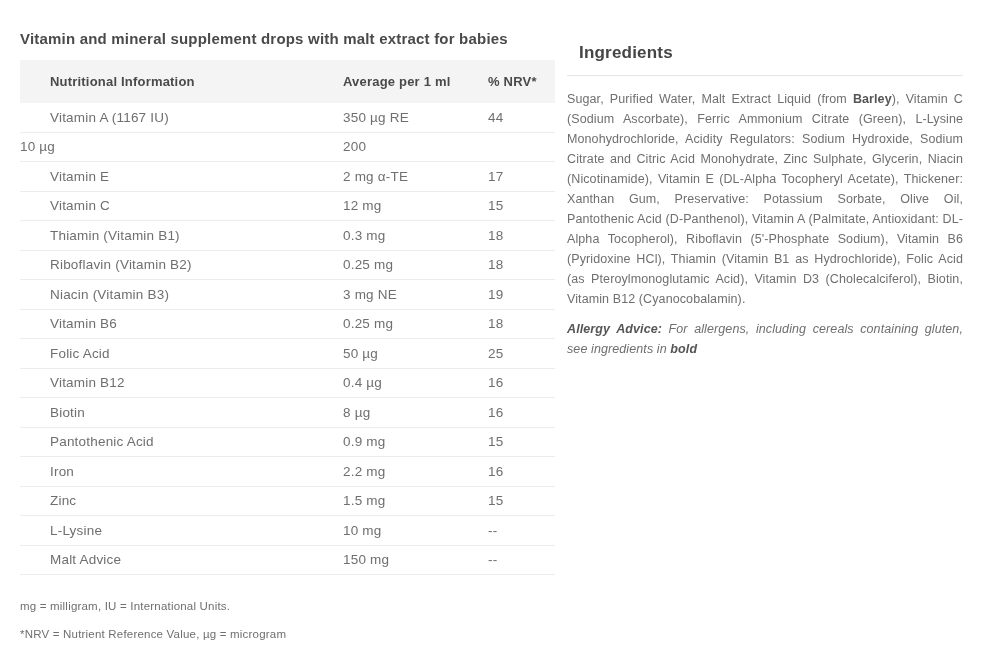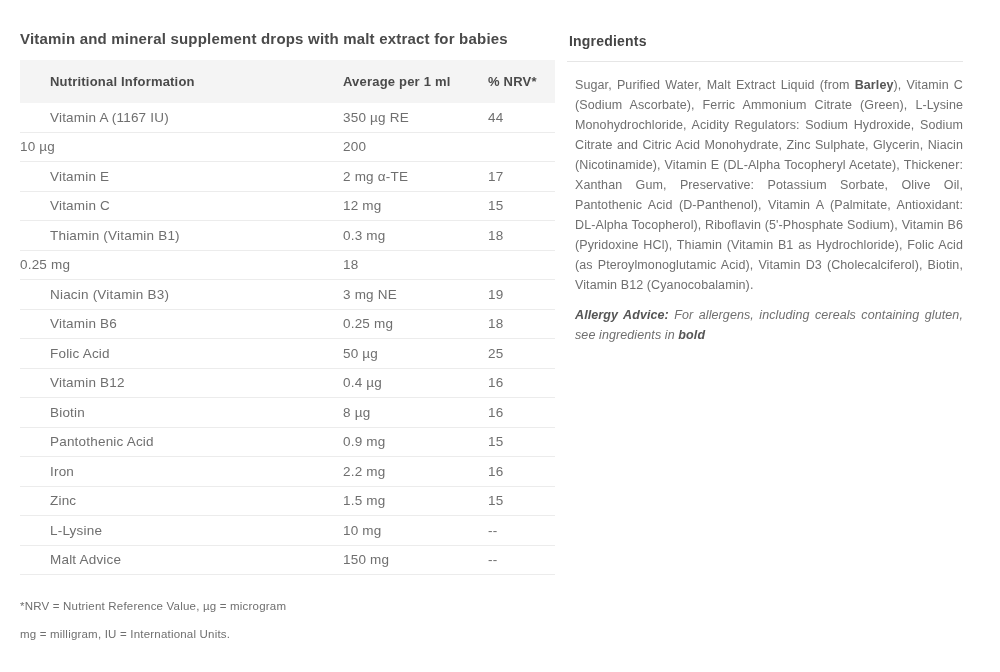--- a/index.html
+++ b/index.html
@@ -24,24 +24,24 @@
     font-size:13.5px; color:#6f6f6f; letter-spacing:.2px;
   }
   .footnotes {
     position:absolute; left:20px; top:600px;
     font-size:11.5px; color:#6f6f6f; letter-spacing:.2px;
   }
   .footnotes p { margin:0 0 16px 0; line-height:12px; }
 
   
   .right { position:absolute; left:567px; top:31px; width:396px; }
-  .ing-heading { margin:2px; font-size:14px; font-weight:bold; color:#454545; letter-spacing:.2px; }
+  .ing-heading { margin:12px; font-size:17px; font-weight:bold; color:#454545; letter-spacing:.2px; }
   .divider { margin-top:12px; height:0; border-top:1px solid #e6e6e6; }
   .ing-text {
-    margin:13px 0 0 8px; font-size:12.5px; line-height:20px; color:#6f6f6f;
+    margin:13px 0 0 0; font-size:12.5px; line-height:20px; color:#6f6f6f;
     text-align:justify; letter-spacing:.1px;
   }
   .ing-text.allergy { margin-top:10px;font-style:italic; }
   .bold { font-weight:bold; color:#555555; }
 </style>
 </head>
 <body>
 
 <div class="page">
 
@@ -72,20 +72,21 @@
           <div class="td name">Vitamin C</div>
           <div class="td amount">12 mg</div>
           <div class="td nrv">15</div>
         </div>
         <div class="tr">
           <div class="td name">Thiamin (Vitamin B1)</div>
           <div class="td amount">0.3 mg</div>
           <div class="td nrv">18</div>
         </div>
         <div class="tr">
+          <div class="td name">Riboflavin (Vitamin B2)</div>
           <div class="td amount">0.25 mg</div>
           <div class="td nrv">18</div>
         </div>
         <div class="tr">
           <div class="td name">Niacin (Vitamin B3)</div>
           <div class="td amount">3 mg NE</div>
           <div class="td nrv">19</div>
         </div>
         <div class="tr">
           <div class="td name">Vitamin B6</div>
@@ -129,22 +130,22 @@
         </div>
         <div class="tr">
           <div class="td name">Malt Advice</div>
           <div class="td amount">150 mg</div>
           <div class="td nrv">--</div>
         </div>
       </div>
   </div>
 
   <div class="footnotes">
+    <p>mg = milligram, IU = International Units.</p>
     <p>*NRV = Nutrient Reference Value, µg = microgram</p>
-    <p>mg = milligram, IU = International Units.</p>
   </div>
 
   <div class="right">
     <h2 class="ing-heading">Ingredients</h2>
     <div class="divider"></div>
     <p class="ing-text" id="ingredients-paragraph"><span>Sugar, Purified Water, Malt Extract Liquid (from </span><span class="bold">Barley</span><span>), Vitamin C (Sodium Ascorbate), Ferric Ammonium Citrate (Green), L-Lysine Monohydrochloride, Acidity Regulators: Sodium Hydroxide, Sodium Citrate and Citric Acid Monohydrate, Zinc Sulphate, Glycerin, Niacin (Nicotinamide), Vitamin E (DL-Alpha Tocopheryl Acetate), Thickener: Xanthan Gum, Preservative: Potassium Sorbate, Olive Oil, Pantothenic Acid (D-Panthenol), Vitamin A (Palmitate, Antioxidant: DL-Alpha Tocopherol), Riboflavin (5'-Phosphate Sodium), Vitamin B6 (Pyridoxine HCl), Thiamin (Vitamin B1 as Hydrochloride), Folic Acid (as Pteroylmonoglutamic Acid), Vitamin D3 (Cholecalciferol), Biotin, Vitamin B12 (Cyanocobalamin).</span></p>
     <p class="ing-text allergy" id="allergy-paragraph"><span class="bold">Allergy Advice:</span><span> For allergens, including cereals containing gluten, see ingredients in </span><span class="bold">bold</span></p>
   </div>
 
 </div>

